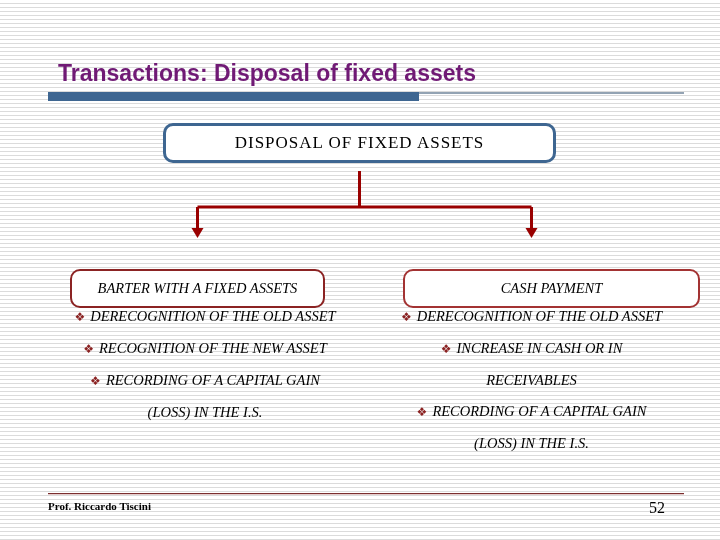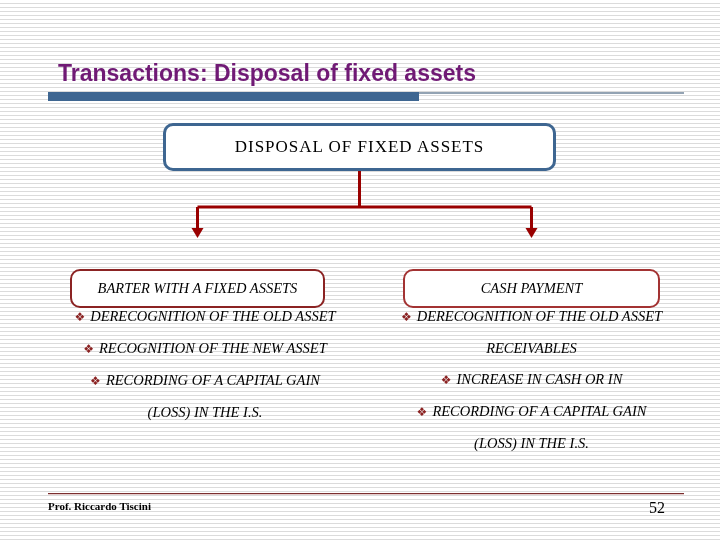--- a/index.html
+++ b/index.html
@@ -9,34 +9,34 @@
     font-family:"Liberation Serif", serif; color:#000;
   }
   .title {
     position:absolute; left:58px; top:60px;
     font-family:"Liberation Sans", sans-serif; font-weight:bold;
     font-size:23px; color:#701a75; white-space:nowrap;
   }
   .title-bar  { position:absolute; left:48px;  top:92px; width:371px; height:9px; background:#3E6691; }
   .title-line { position:absolute; left:419px; top:92px; width:265px; height:2px; background:#93A3B3; }
   .root-box {
-    position:absolute; left:163px; top:123px; width:393px; height:48px;
+    position:absolute; left:163px; top:123px; width:393px; height:40px;
     background:#fff; border:3px solid #3E6691; border-radius:10px; box-sizing:border-box;
     display:flex; align-items:center; justify-content:center;
     font-size:17px; letter-spacing:1px;
   }
   .connector-svg { position:absolute; left:0; top:0; width:720px; height:540px; pointer-events:none; }
   .branch-box {
     position:absolute; top:237px; height:39px;
     background:#fff; border:2px solid #8B2323; border-radius:10px; box-sizing:border-box;
     display:flex; align-items:center; justify-content:center;
     font-style:italic; font-size:14.5px;margin-top:32px;
   }
   #branch-left  { left:70px;  width:255px; }
-  #branch-right { left:403px; width:257px; border-color:#A33333; }
+  #branch-right { left:403px; width:297px; border-color:#A33333; }
   .bullet-list {
     position:absolute; top:301px; text-align:center;
     font-style:italic; font-size:14.5px; line-height:31px;
   }
   #list-left  { left:40px;  width:330px; }
   #list-right { left:374px; width:315px; }
   .bullet-glyph { font-style:normal; color:#8B2222; font-size:12px; margin-right:5px; letter-spacing:0; }
   .footer-line {
     position:absolute; left:48px; top:493px; width:636px; height:2px;
     background:linear-gradient(180deg, #7A2E2E 0px, #7A2E2E 1px, #E6CCCC 1px, #E6CCCC 2px);
@@ -73,22 +73,22 @@
   </div>
 
   <div class="bullet-list" id="list-left">
       <div><span class="bullet-glyph">❖</span><span>DERECOGNITION OF THE OLD ASSET</span></div>
       <div><span class="bullet-glyph">❖</span><span>RECOGNITION OF THE NEW ASSET</span></div>
       <div><span class="bullet-glyph">❖</span><span>RECORDING OF A CAPITAL GAIN</span></div>
       <div><span>(LOSS) IN THE I.S.</span></div>
     </div>
   <div class="bullet-list" id="list-right">
       <div><span class="bullet-glyph">❖</span><span>DERECOGNITION OF THE OLD ASSET</span></div>
+      <div><span class="bullet-glyph">❖</span><span>INCREASE IN CASH OR IN</span></div>
       <div><span>RECEIVABLES</span></div>
-      <div><span class="bullet-glyph">❖</span><span>INCREASE IN CASH OR IN</span></div>
       <div><span class="bullet-glyph">❖</span><span>RECORDING OF A CAPITAL GAIN</span></div>
       <div><span>(LOSS) IN THE I.S.</span></div>
     </div>
 
   <div class="footer-line"></div>
   <div class="footer-author">Prof. Riccardo Tiscini</div>
   <div class="page-number">52</div>
 
 </div>
 

